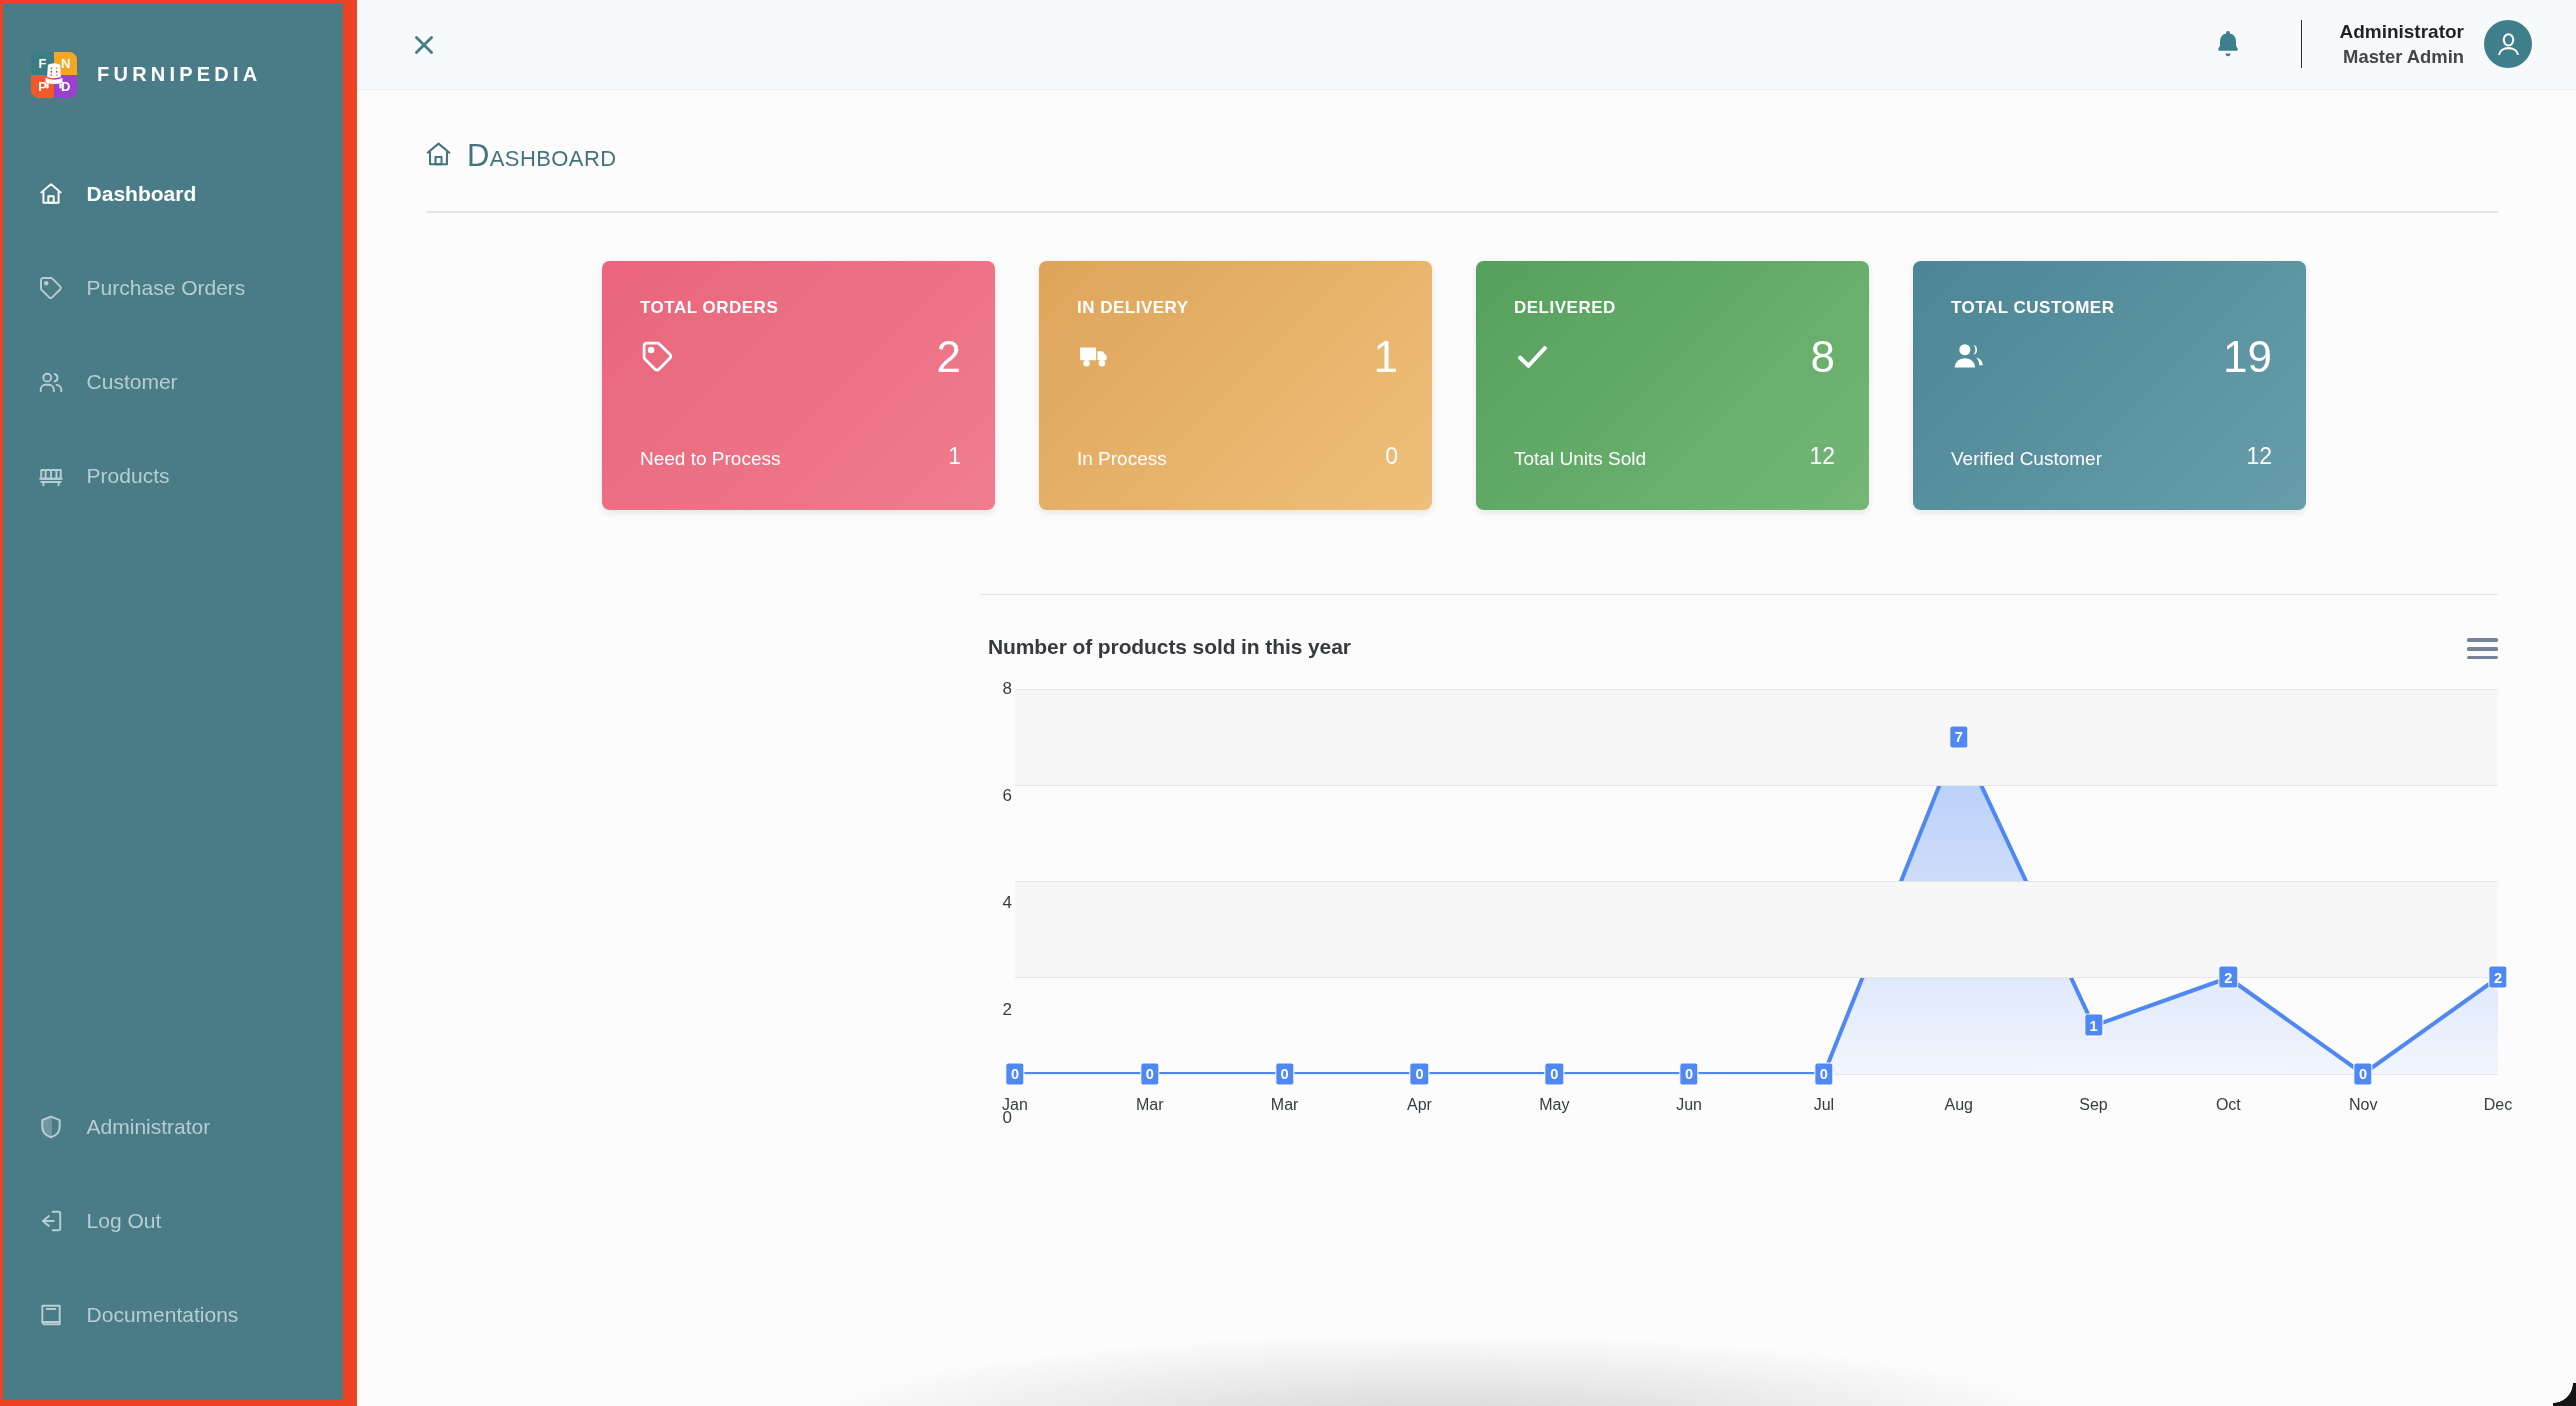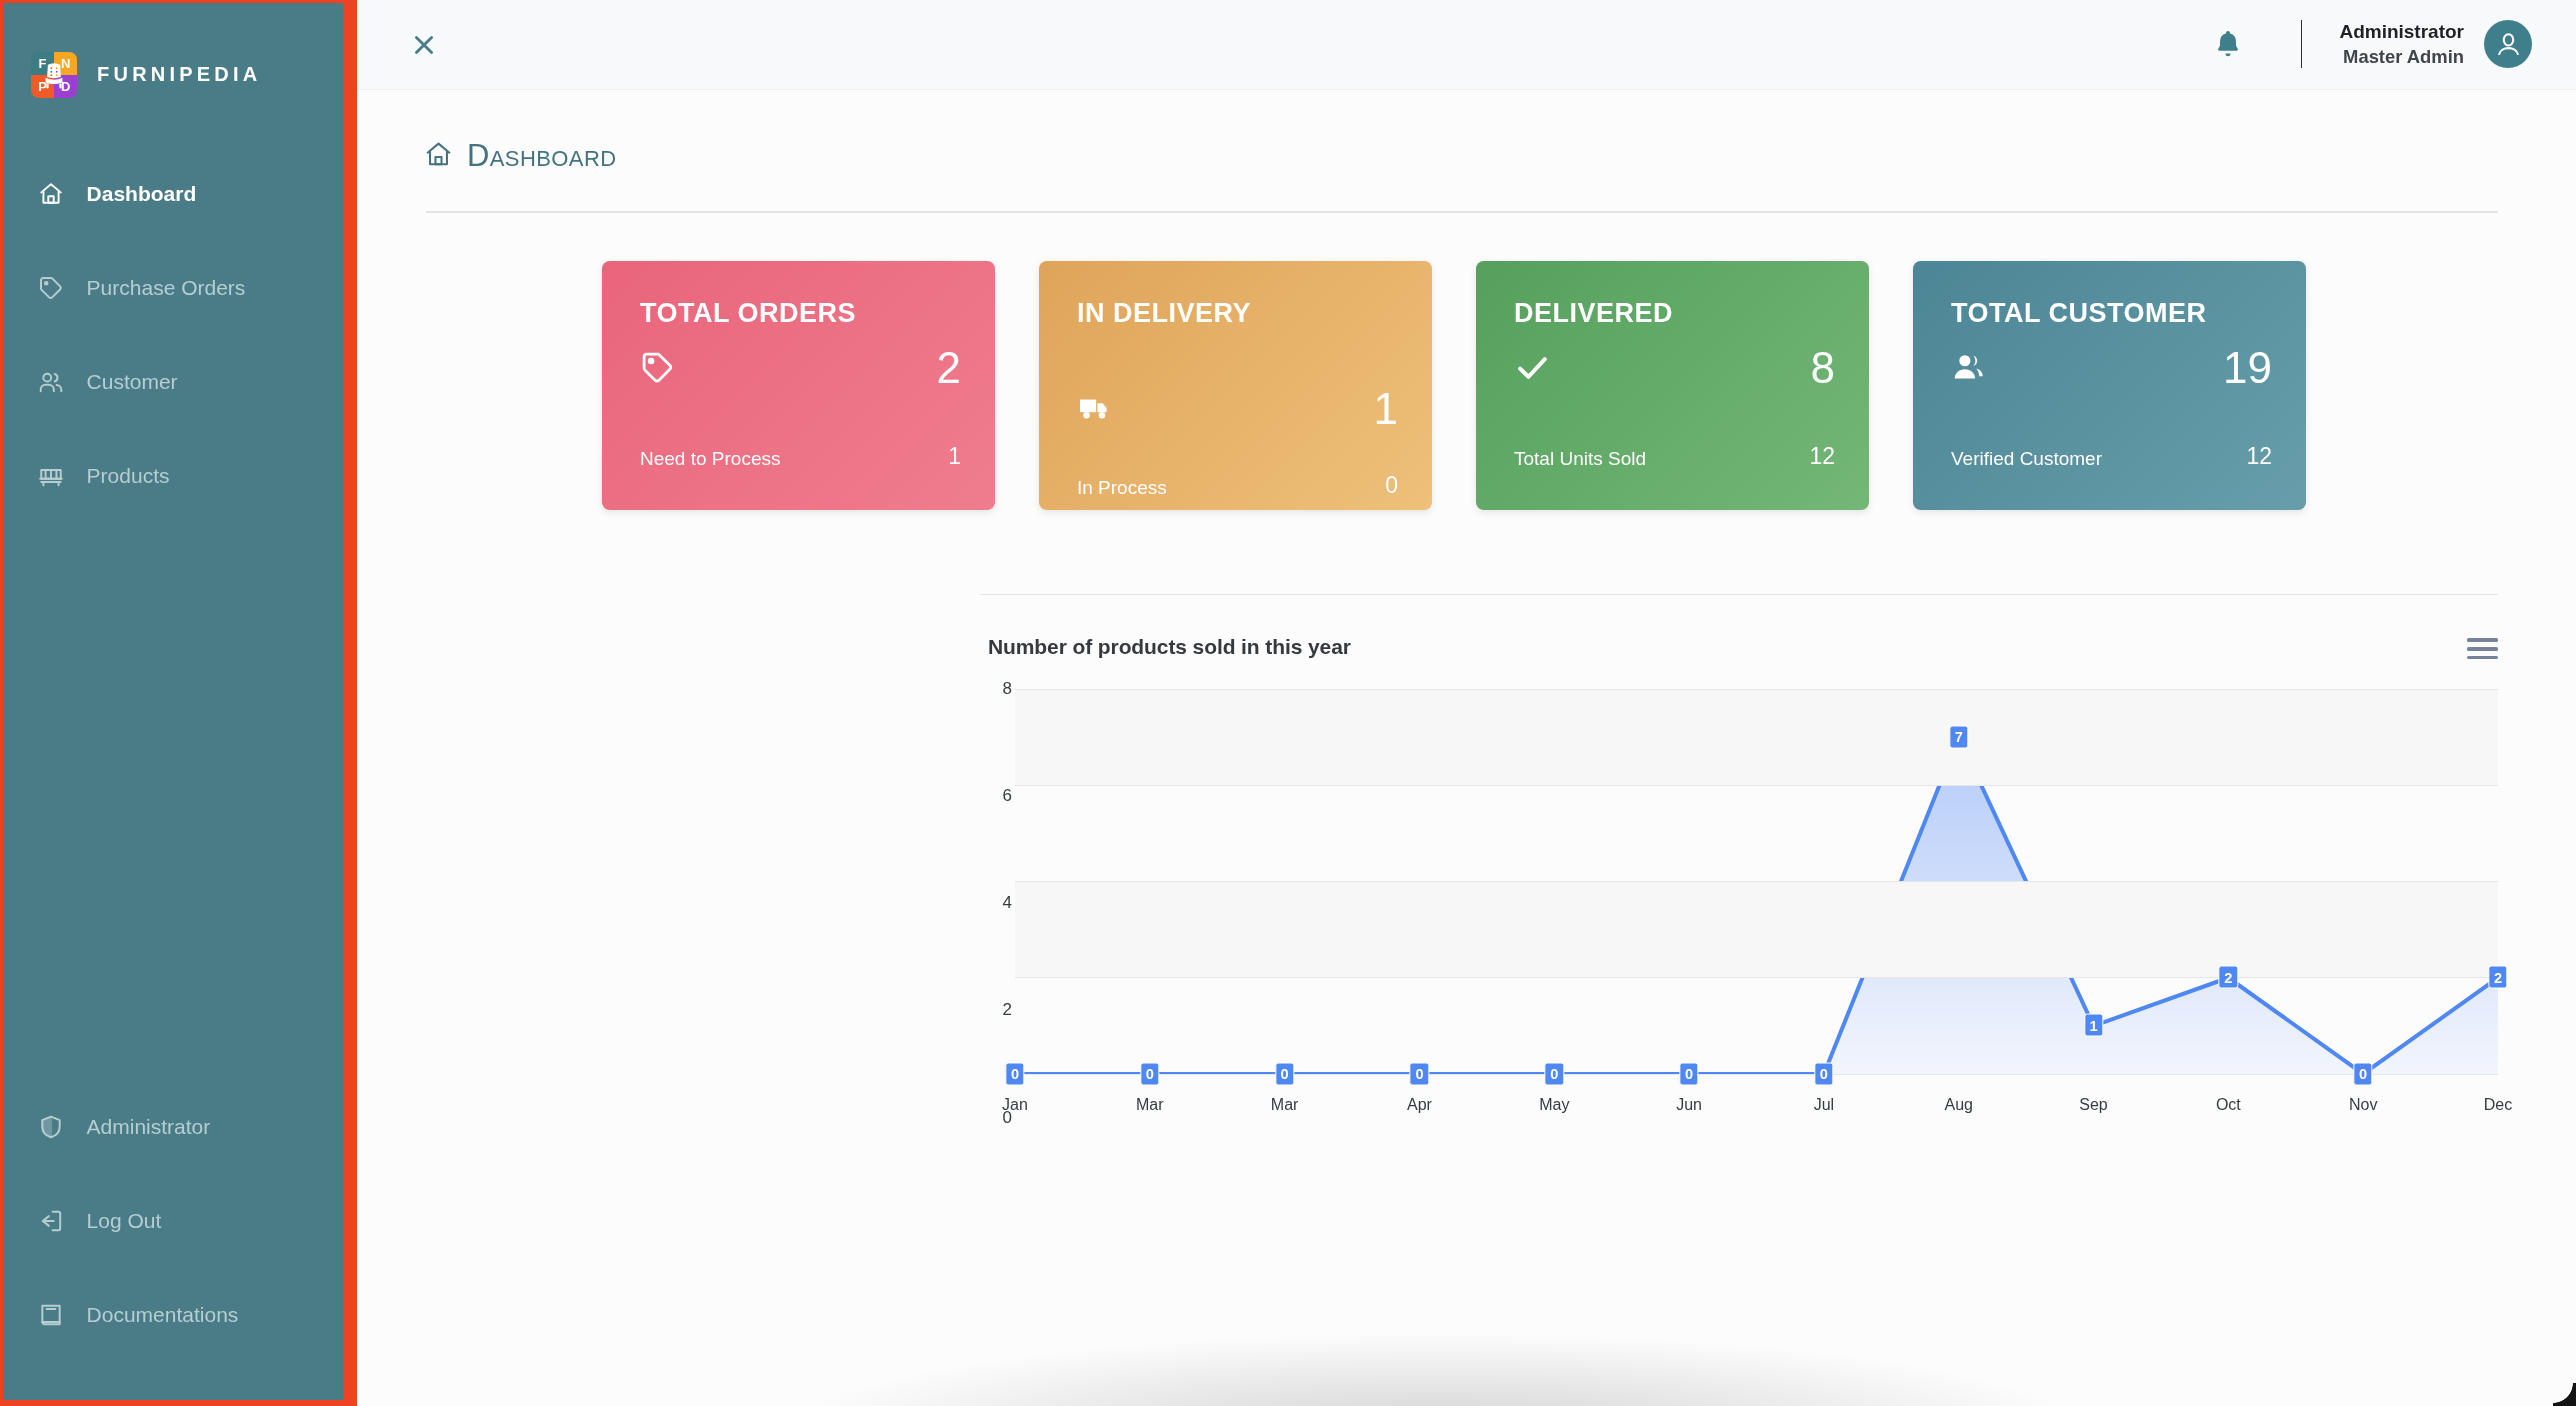--- a/index.html
+++ b/index.html
@@ -123,29 +123,29 @@
   .card {
     width: 393px; height: 249px;
     border-radius: 7.7px;
     padding: 37px 34px 29px 38px;
     color: #fff;
     display: flex; flex-direction: column;
     box-shadow: 0 2.3px 7.7px rgba(0,0,0,.09);
     position: relative;
     cursor: pointer;
   }
-  .card-title { font-size: 27px; font-weight: 700; letter-spacing: 0.5px; }
+  .card-title { font-size: 17px; font-weight: 700; letter-spacing: 0.5px; }
   .card-mid { display:flex; align-items:center; justify-content:space-between; margin-top: 17px; }
   .card-mid .ci { width: 43px; height: 38px; display:flex; align-items:center; }
   .card-mid .cv { font-size: 44px; font-weight: 400; line-height: 1; }
   .card-bot { display:flex; align-items:flex-end; justify-content:space-between; margin-top: auto; padding-bottom: 10.7px; }
   .card-bot .cl { font-size: 19px; }
   .card-bot .cs { font-size: 23px; }
   .c-orders   { background: linear-gradient(135deg,#e9657b 0%, #ef7d8d 100%); }
-  .c-delivery { background: linear-gradient(135deg,#e3a council,#eab464 100%); gap: 41px; }
+  .c-delivery { background: linear-gradient(135deg,#e3a council,#eab464 100%); }
   .c-delivery { background: linear-gradient(135deg,#dfa45a 0%, #eec07a 100%); }
   .c-delivered{ background: linear-gradient(135deg,#55a05c 0%, #74b777 100%); }
   .c-customer { background: linear-gradient(135deg,#4c8595 0%, #679eaa 100%); }
 
   
   .chart-hr { height: 1.5px; background: #e2e5e8; margin: 84px 78px 0 623px; }
   .chart-panel { padding: 0 78px 0 623px; }
   .chart-head {
     display:flex; align-items:flex-start; justify-content: space-between;
     padding-top: 40px;

